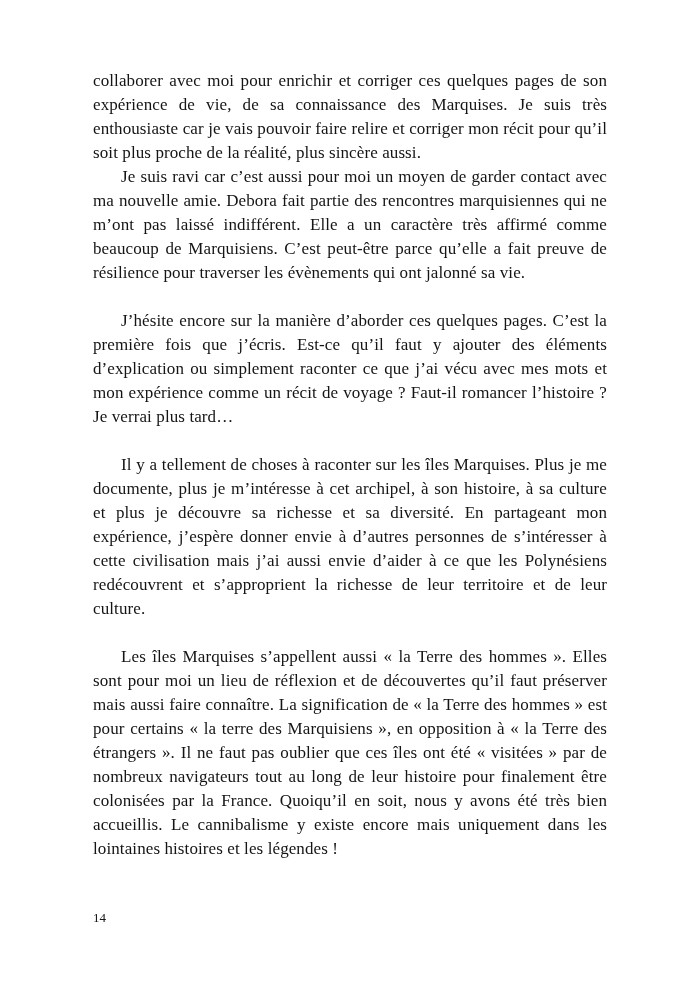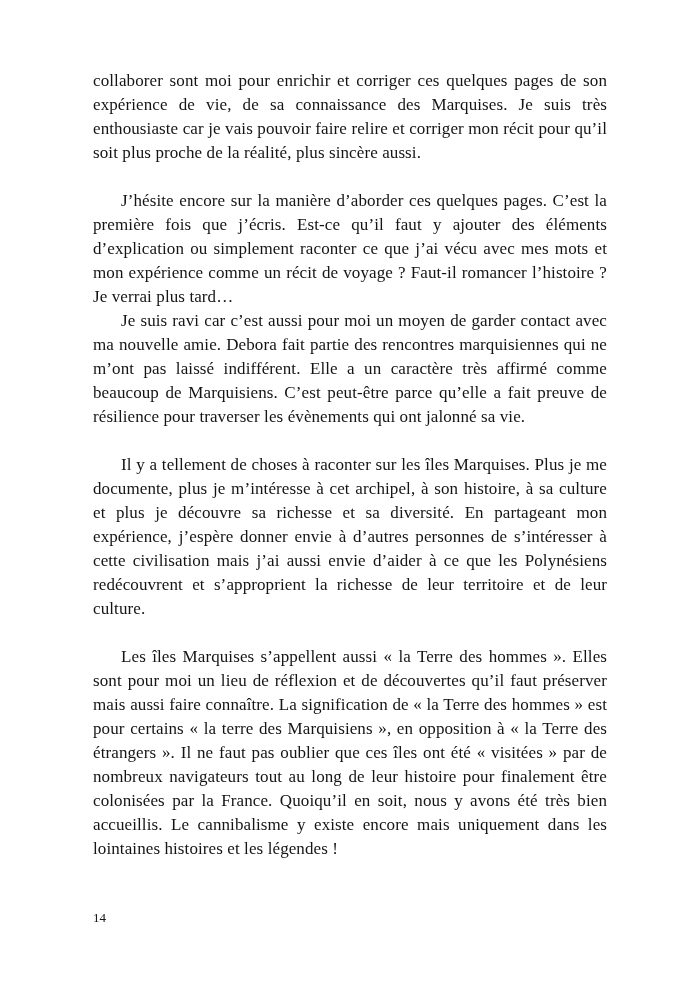--- a/index.html
+++ b/index.html
@@ -46,20 +46,20 @@
     top: 906px;
     font-size: 13px;
     line-height: 24px;
   }
 </style>
 </head>
 <body>
 
 <div class="book-page">
   <div class="text-block">
-    <p class="no-indent">collaborer sont moi pour enrichir et corriger ces quelques pages de son expérience de vie, de sa connaissance des Marquises. Je suis très enthousiaste car je vais pouvoir faire relire et corriger mon récit pour qu’il soit plus proche de la réalité, plus sincère aussi.</p>
+    <p class="no-indent">collaborer avec moi pour enrichir et corriger ces quelques pages de son expérience de vie, de sa connaissance des Marquises. Je suis très enthousiaste car je vais pouvoir faire relire et corriger mon récit pour qu’il soit plus proche de la réalité, plus sincère aussi.</p>
+    <p class="indent">Je suis ravi car c’est aussi pour moi un moyen de garder contact avec ma nouvelle amie. Debora fait partie des rencontres marquisiennes qui ne m’ont pas laissé indifférent. Elle a un caractère très affirmé comme beaucoup de Marquisiens. C’est peut-être parce qu’elle a fait preuve de résilience pour traverser les évènements qui ont jalonné sa vie.</p>
     <p class="indent spaced">J’hésite encore sur la manière d’aborder ces quelques pages. C’est la première fois que j’écris. Est-ce qu’il faut y ajouter des éléments d’explication ou simplement raconter ce que j’ai vécu avec mes mots et mon expérience comme un récit de voyage ? Faut-il romancer l’histoire ? Je verrai plus tard…</p>
-    <p class="indent">Je suis ravi car c’est aussi pour moi un moyen de garder contact avec ma nouvelle amie. Debora fait partie des rencontres marquisiennes qui ne m’ont pas laissé indifférent. Elle a un caractère très affirmé comme beaucoup de Marquisiens. C’est peut-être parce qu’elle a fait preuve de résilience pour traverser les évènements qui ont jalonné sa vie.</p>
     <p class="indent spaced">Il y a tellement de choses à raconter sur les îles Marquises. Plus je me documente, plus je m’intéresse à cet archipel, à son histoire, à sa culture et plus je découvre sa richesse et sa diversité. En partageant mon expérience, j’espère donner envie à d’autres personnes de s’intéresser à cette civilisation mais j’ai aussi envie d’aider à ce que les Polynésiens redécouvrent et s’approprient la richesse de leur territoire et de leur culture.</p>
     <p class="indent spaced">Les îles Marquises s’appellent aussi « la Terre des hommes ». Elles sont pour moi un lieu de réflexion et de découvertes qu’il faut préserver mais aussi faire connaître. La signification de « la Terre des hommes » est pour certains « la terre des Marquisiens », en opposition à « la Terre des étrangers ». Il ne faut pas oublier que ces îles ont été « visitées » par de nombreux navigateurs tout au long de leur histoire pour finalement être colonisées par la France. Quoiqu’il en soit, nous y avons été très bien accueillis. Le cannibalisme y existe encore mais uniquement dans les lointaines histoires et les légendes !</p>
   </div>
   <div class="page-number">14</div>
 </div>
 
 </body></html>

